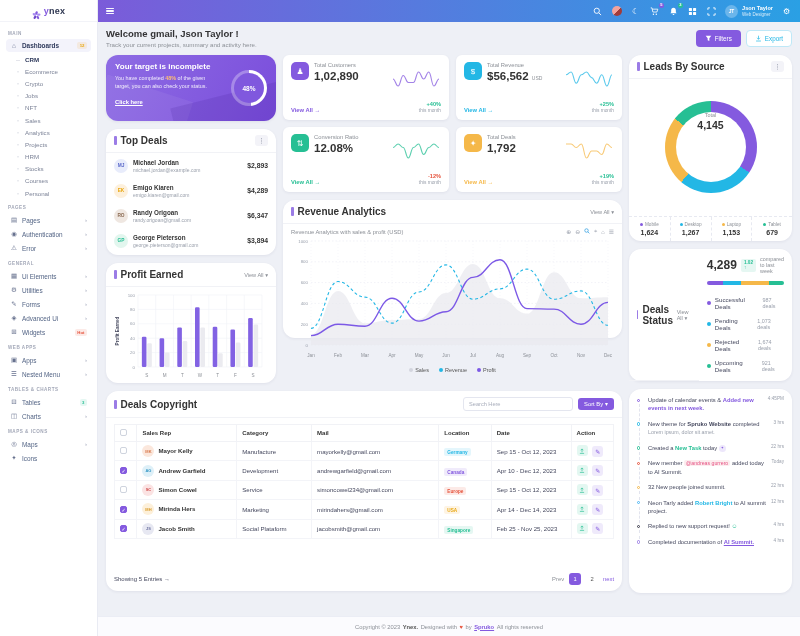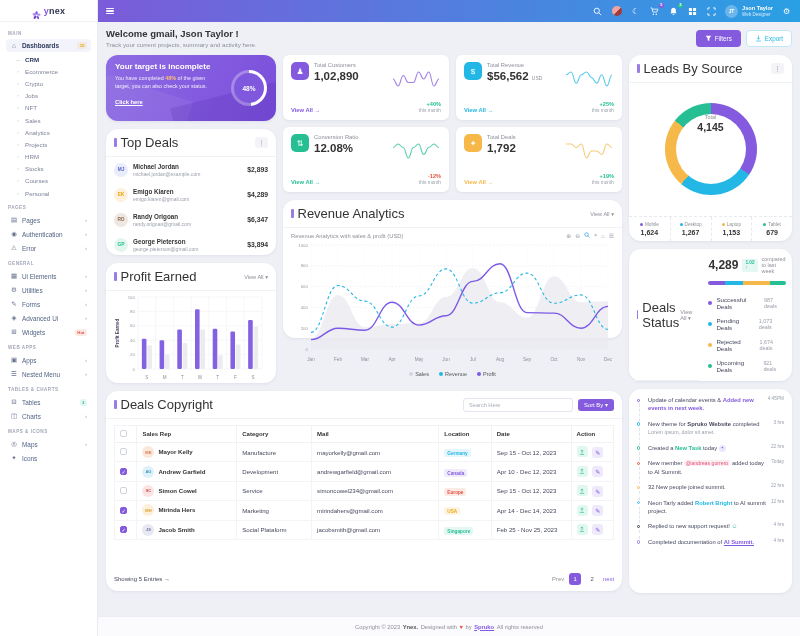--- a/index.html
+++ b/index.html
@@ -46,21 +46,21 @@
   .btn-filters{background:#845adf;color:#fff}
   .btn-export{background:#fff;color:#23b7e5;border-color:#bfe8f7}
   .cols{display:flex;gap:7px;align-items:flex-start}
   .col-left{width:516px;display:flex;flex-direction:column;gap:8px;flex-shrink:0}
   .top-sec{display:flex;gap:7px}
   .colA{width:170px;display:flex;flex-direction:column;gap:8px;flex-shrink:0}
   .colB{flex:1;display:flex;flex-direction:column;gap:8px;min-width:0}
   .colC{flex:1;display:flex;flex-direction:column;gap:8px;min-width:0}
   .card{background:#fff;border-radius:12px;box-shadow:0 1px 3px rgba(40,40,80,.07)}
   .card-h{display:flex;align-items:center;padding:6px 8px;border-bottom:1px solid #f1f2f6}
-  .card-title{font-size:13px;font-weight:normal;color:#333;display:flex;align-items:center;gap:4px}
+  .card-title{font-size:10px;font-weight:bold;color:#333;display:flex;align-items:center;gap:4px}
   .card-title::before{content:"";width:2.5px;height:9px;background:#9b7ce6;border-radius:1px}
   .view-all{margin-left:auto;font-size:5.6px;color:#8c9097;cursor:pointer}
   .dots-btn{margin-left:auto;background:#f3f3f8;border-radius:3px;width:13px;height:11px;display:flex;align-items:center;justify-content:center;color:#7a8093;font-size:6.5px;cursor:pointer}
   
   .card-target{height:66px;background:linear-gradient(120deg,#8e6ce4,#7a4ddb);position:relative;overflow:hidden;padding:7px 9px;color:#fff;display:flex}
   .card-target::before{content:"";position:absolute;left:-10px;bottom:-26px;width:90px;height:60px;background:rgba(255,255,255,.06);transform:rotate(18deg)}
   .card-target::after{content:"";position:absolute;right:-20px;bottom:-34px;width:120px;height:62px;background:rgba(60,20,140,.14);transform:rotate(-14deg)}
   .t-left{position:relative;z-index:1}
   .t-title{font-size:8px;font-weight:bold;margin-bottom:3px}
   .t-text{font-size:5.4px;line-height:1.5;color:rgba(255,255,255,.88);width:106px}

